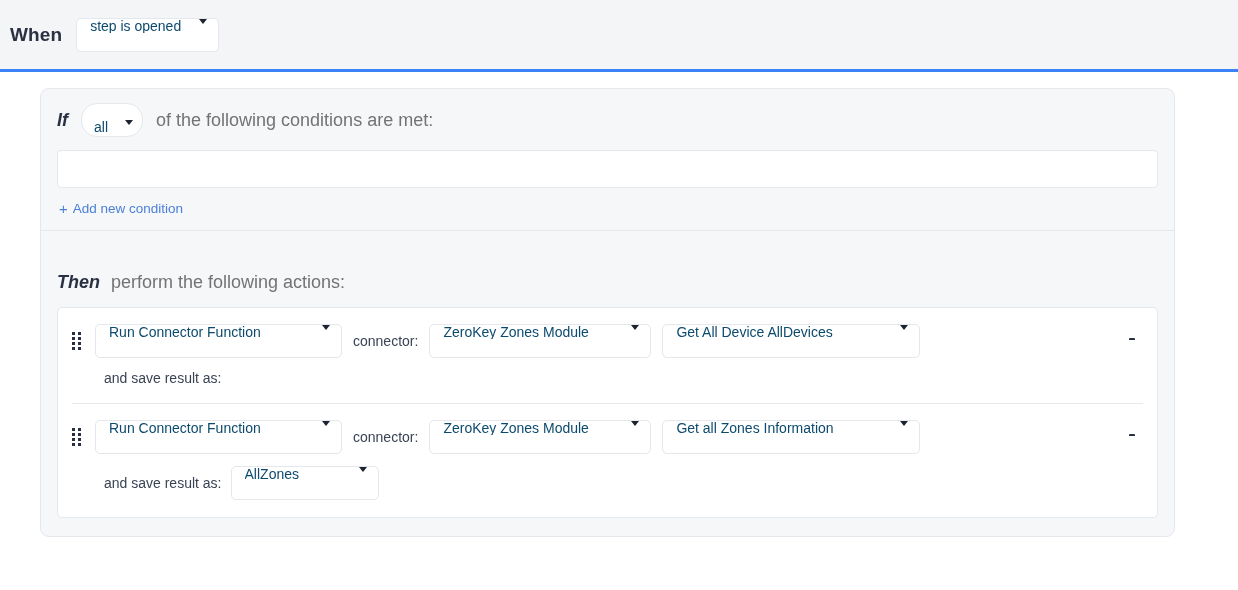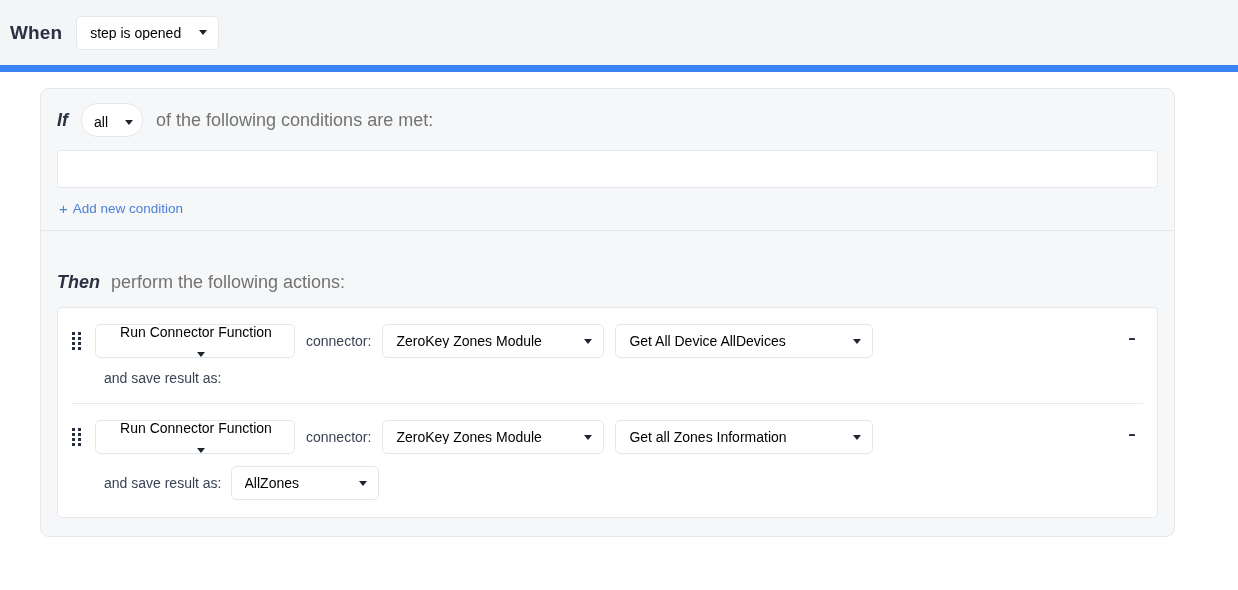--- a/index.html
+++ b/index.html
@@ -15,64 +15,64 @@
     background: #ffffff;
     color: #2b3445;
     font-size: 14px;
     -webkit-font-smoothing: antialiased;
   }
 
   
   .when-bar {
     height: 72px;
     background: #f4f5f7;
-    border-bottom: 7px solid #3b82f6;
+    border-bottom: 3px solid #3b82f6;
     display: flex;
     align-items: center;
     padding: 0 0 0 10px;
   }
 
   .when-label {
     font-size: 19px;
     font-weight: bold;
     color: #2a3142;
     letter-spacing: .1px;
     margin-right: 14px;
   }
 
   
   .dropdown {
     background: #ffffff;
     border: 1px solid #e4e7ec;
     border-radius: 5px;
     height: 34px;
     display: inline-flex;
-    align-items: center;
+    align-items: flex-start;
     justify-content: space-between;
     padding: 0 11px 0 13px;
     font-size: 14px;
-    color: #000000;
+    color: #0c4a6e;
     white-space: nowrap;
     cursor: pointer;
     line-height: 1;
   }
 
   .dropdown .caret {
     display: inline-block;
     width: 0; height: 0;
     border-left: 4.5px solid transparent;
     border-right: 4.5px solid transparent;
     border-top: 5.5px solid #1d2430;
     margin-left: 9px;
     flex: none;
   }
 
   .dd-when   { min-width: 143px; }
-  .dd-all    { min-width: 62px;  padding: 4px 9px 0 12px; border-radius: 16px; }
-  .dd-func   { width: 200px; flex-direction: column; }
+  .dd-all    { min-width: 62px;  padding: 16px 9px 0 12px; border-radius: 16px; }
+  .dd-func   { width: 247px; }
   .dd-conn   { width: 222px; }
   .dd-op     { width: 258px; }
   .dd-save   { width: 148px; }
 
   .dropdown .txt {
     overflow: hidden;
     text-overflow: ellipsis;
   }
 
   

